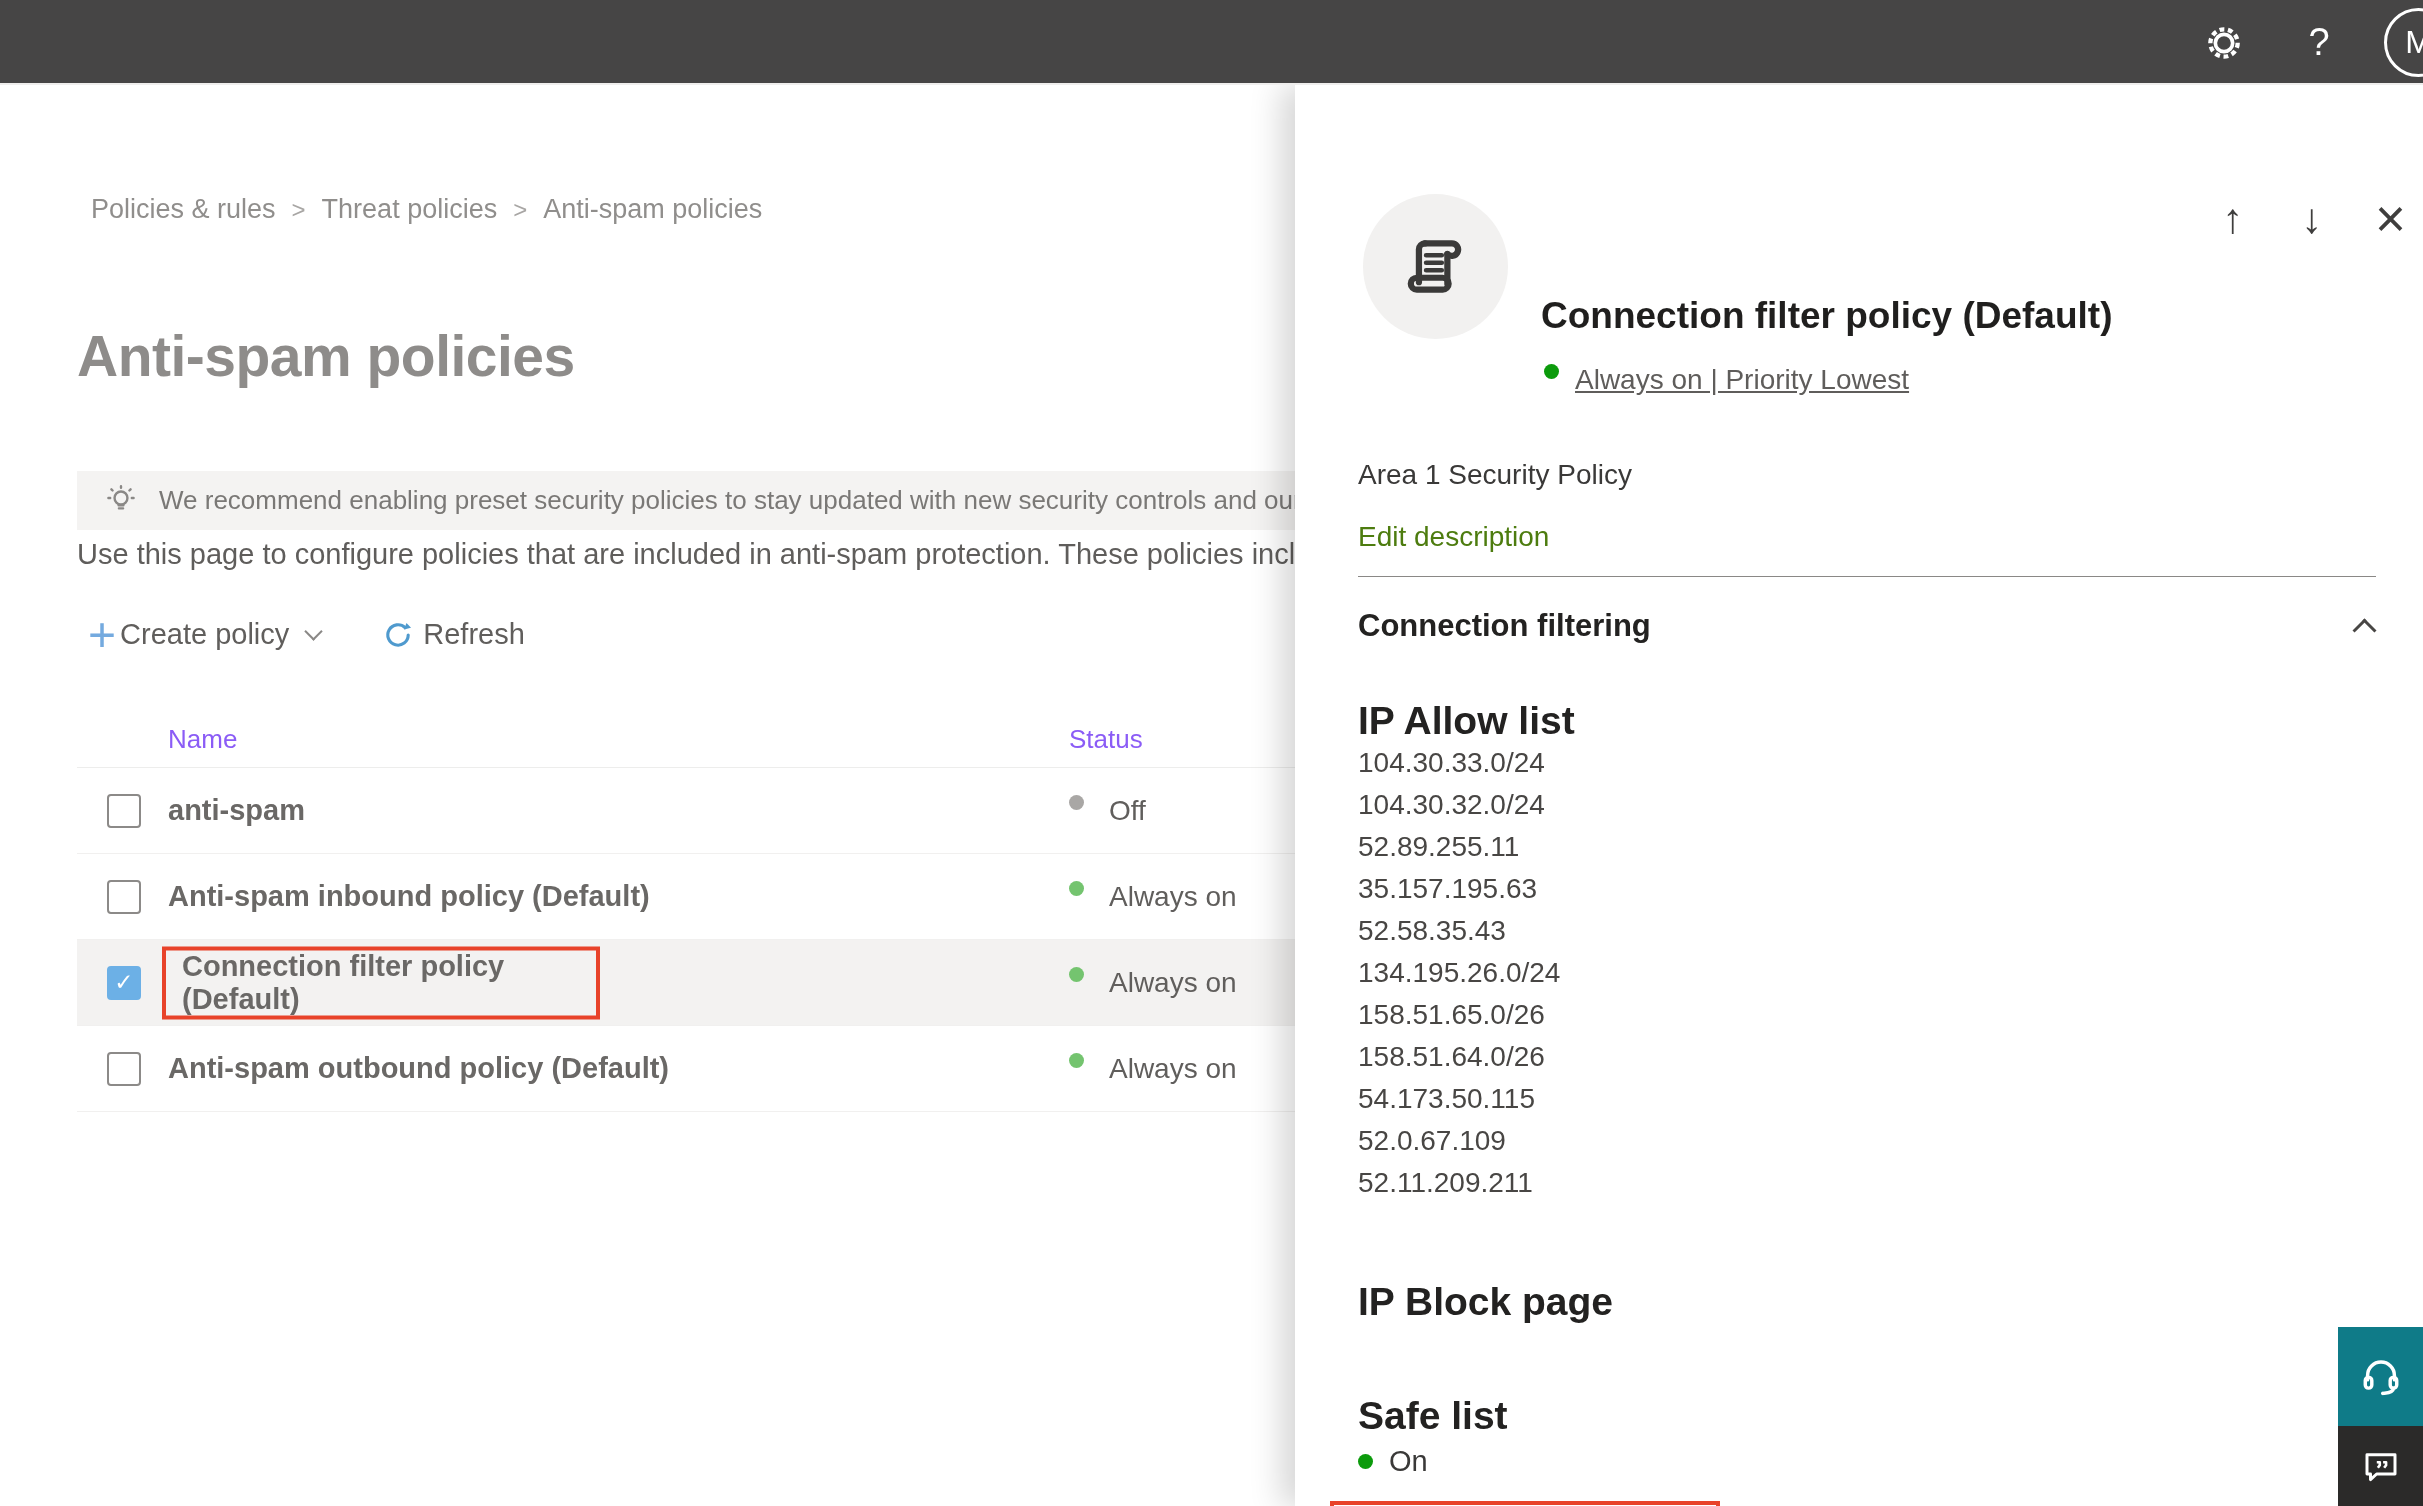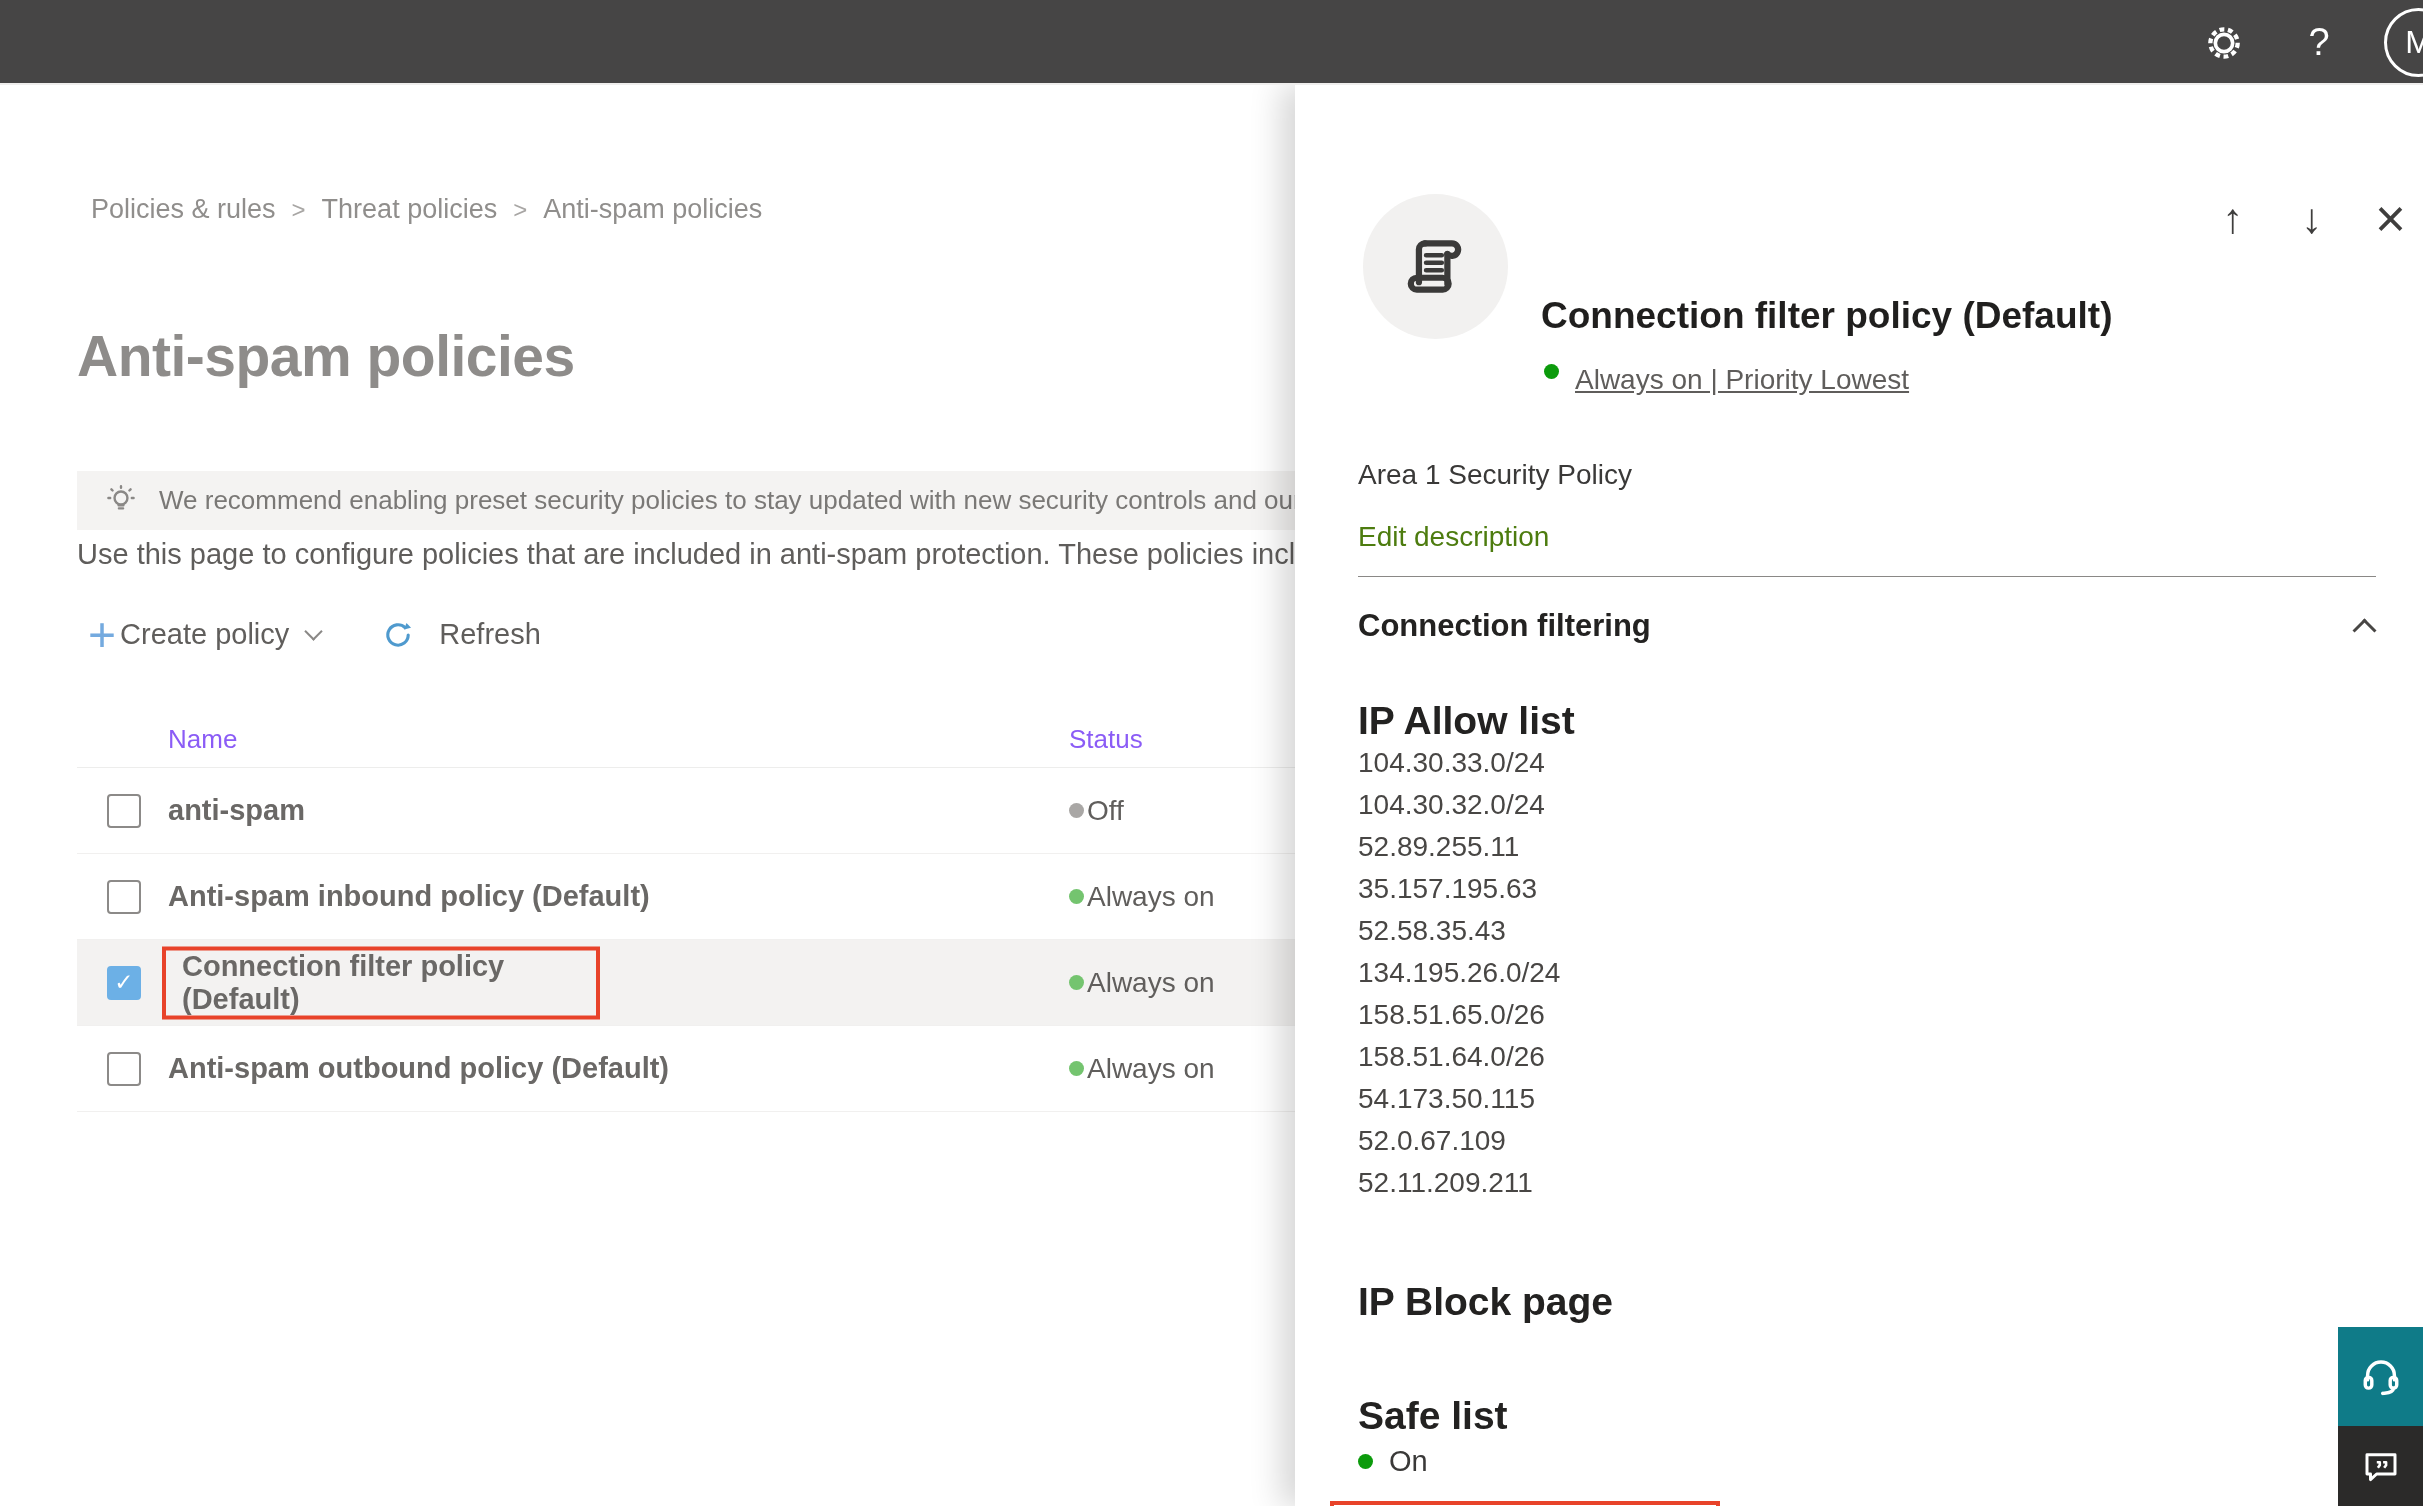--- a/index.html
+++ b/index.html
@@ -25,34 +25,34 @@
   .banner-text { font-size:26px; color:#7a7876; white-space:nowrap; }
   .page-desc { position:absolute; left:77px; top:537px; width:2277px; font-size:29px; line-height:34px; color:#5f5d5b; white-space:nowrap; overflow:hidden; z-index:1; }
 
   
   .toolbar { position:absolute; left:88px; top:608px; height:53px; display:flex; align-items:center; z-index:1; }
   .tool-btn { display:flex; align-items:center; cursor:pointer; }
   .plus-glyph { font-size:48px; font-weight:300; color:#74aadf; line-height:48px; }
   .tool-label { font-size:29px; color:#605e5c; margin-left:4px; }
   .chev { width:13px; height:13px; border-right:2.5px solid #8a8886; border-bottom:2.5px solid #8a8886; transform:rotate(45deg); margin:-6px 0 0 18px; }
   .refresh-btn { margin-left:61px; }
-  .refresh-btn .tool-label { margin-left:24px; }
+  .refresh-btn .tool-label { margin-left:8px; }
 
   
   .policy-table { position:absolute; left:77px; top:711px; right:0; z-index:1; }
   .thead { height:57px; display:flex; align-items:center; border-bottom:1px solid #ededec; font-size:26px; color:#8b5cf6; }
   .col-name { margin-left:91px; width:901px; }
   .trow { position:relative; height:86px; display:flex; align-items:center; border-bottom:1px solid #f1f0ef; cursor:pointer; }
   .trow.selected { background:#f3f2f1; }
   .cb { position:absolute; left:30px; top:50%; transform:translateY(-50%); width:34px; height:34px; border:2.5px solid #8c8a88; border-radius:4px; background:#fff; cursor:pointer; }
   .cb.checked { background:#6cb0e6; border-color:#6cb0e6; display:flex; align-items:center; justify-content:center; color:#fff; font-size:23px; }
   .row-name { margin-left:91px; width:901px; font-size:29px; font-weight:600; color:#6a6866; }
   .sel-box { position:absolute; left:85px; top:50%; transform:translateY(-50%); width:438px; height:73px; border:4.5px solid #e8432a; display:flex; align-items:center; padding-left:16px; background:transparent; }
   .sel-box .row-name { margin-left:0; width:auto; }
-  .status-cell { display:flex; align-items:center; gap:3px; font-size:28px; color:#605e5c; }
+  .status-cell { display:flex; gap:25px; font-size:28px; color:#605e5c; }
   .dot { width:15px; height:15px; border-radius:50%; }
   .dot-gray { background:#a9a7a5; }
   .dot-green { background:#74c46f; }
   .dot-green-bright { background:#0c9b0c; }
 
   
   .flyout { position:absolute; left:1295px; top:85px; width:1129px; height:1422px; background:#fff; box-shadow:-14px 0 30px rgba(0,0,0,0.16); z-index:10; }
   .fly-ctl { position:absolute; top:107px; width:53px; height:53px; display:flex; align-items:center; justify-content:center; color:#3f3e3d; cursor:pointer; }
   .ctl-up { left:911px; font-size:42px; }
   .ctl-down { left:990px; font-size:42px; }

